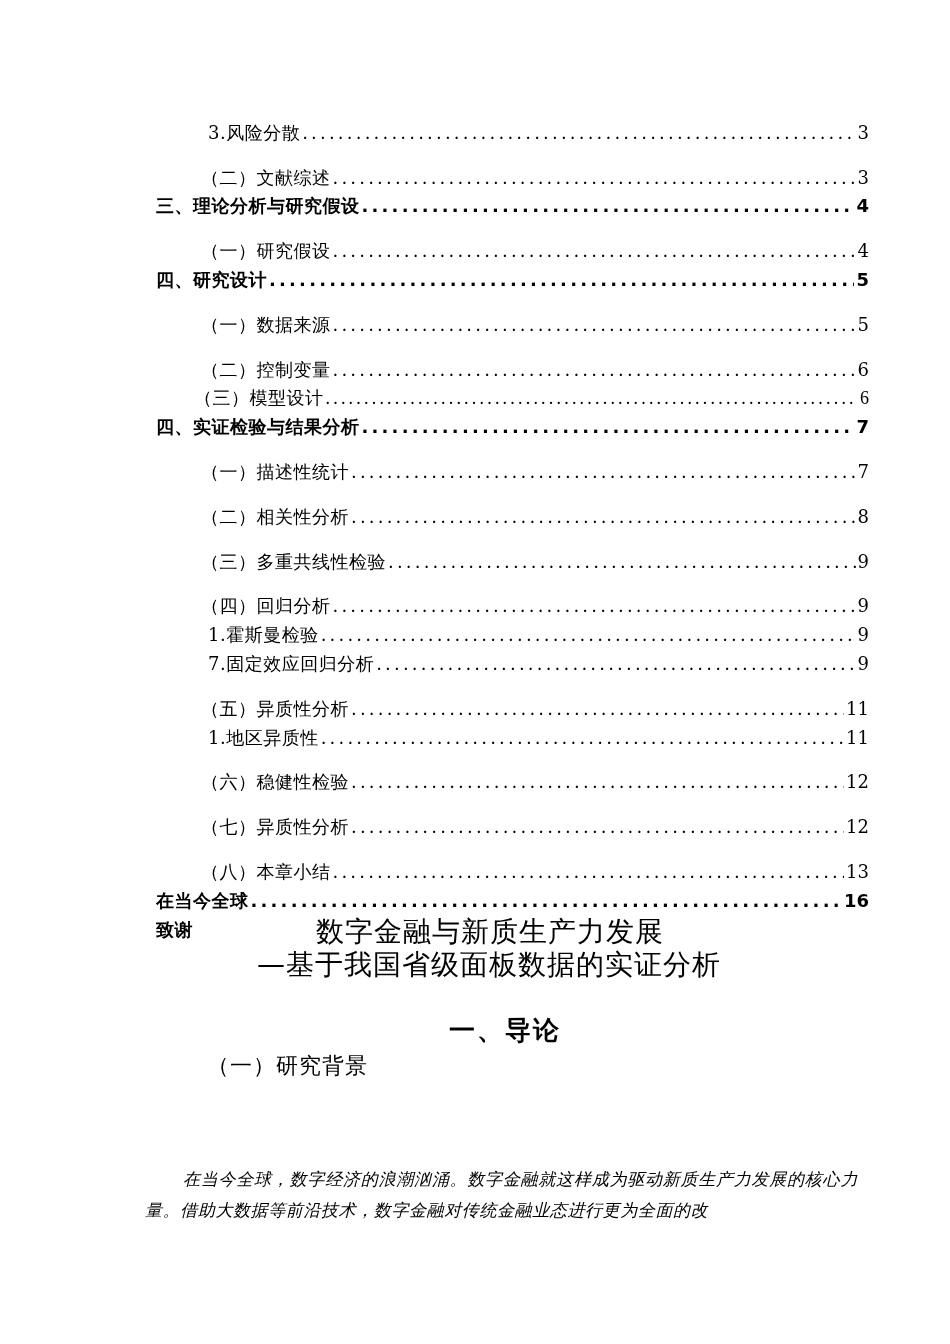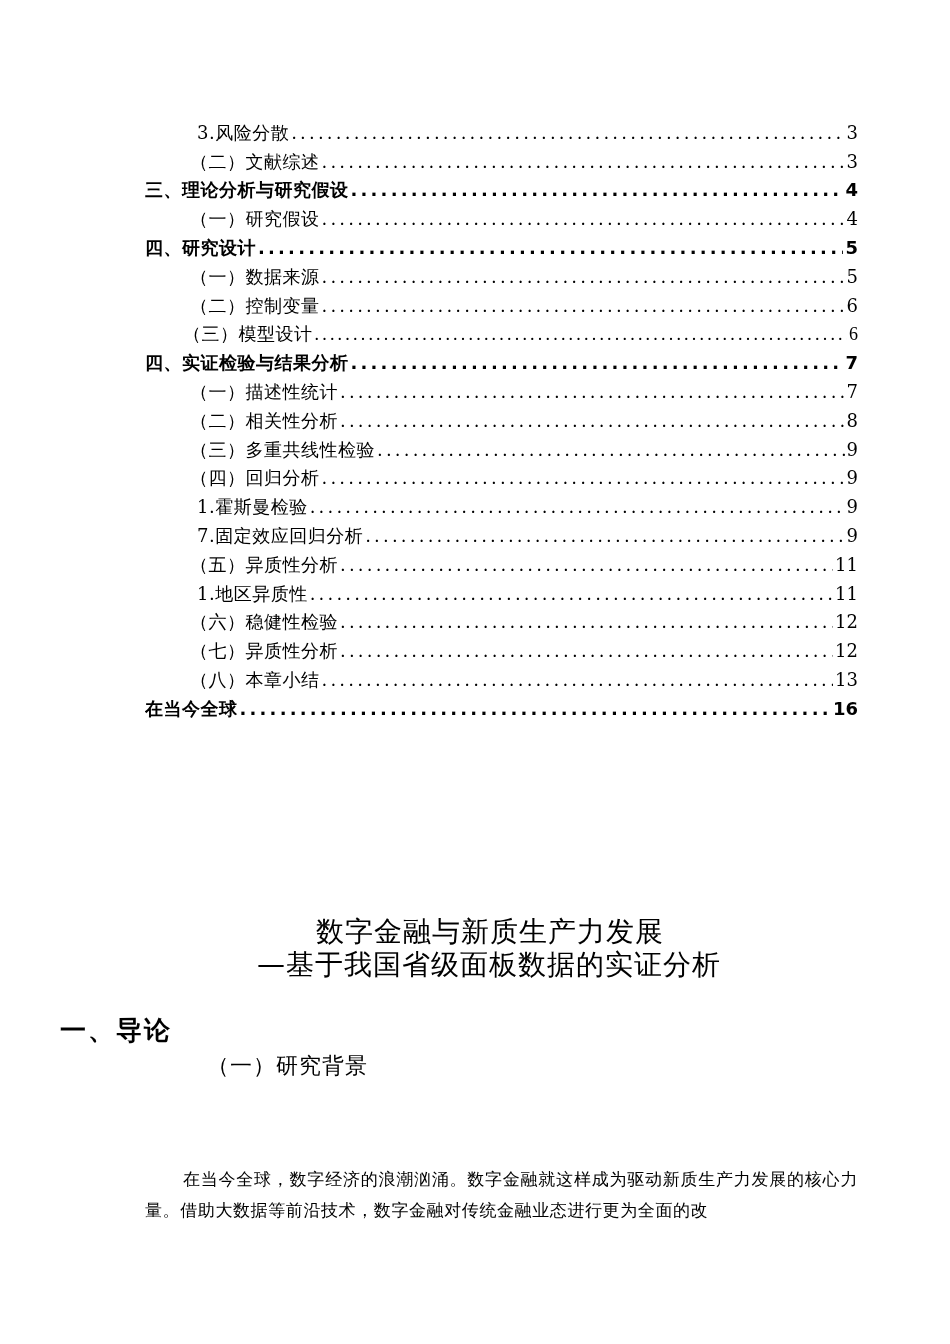--- a/index.html
+++ b/index.html
@@ -16,21 +16,21 @@
       font-family: "DejaVu Serif", "Liberation Serif", serif;
     }
     .page {
       position: absolute;
       left: 0; top: 0;
       width: 950px;
       height: 1344px;
     }
     .toc {
       position: absolute;
-      left: 145px;
+      left: 156px;
       top: 116px;
       width: 713px;
     }
     .toc-row {
       position: relative;
       height: 28.8px;
       display: flex;
       align-items: flex-end;
       white-space: nowrap;
       overflow: hidden;
@@ -59,41 +59,42 @@
       line-height: 24px;
       text-align: right;
     }
     .toc-row.level-1 .label,
     .toc-row.level-1 .page-num,
     .toc-row.level-1 .leader {
       font-family: "DejaVu Sans", "Liberation Sans", sans-serif;
       font-weight: bold;
     }
     .toc-row.level-1 .leader { font-weight: bold; }
-    .toc-row.level-2 { padding-left: 45px; }
+    .toc-row.level-2 { padding-left: 45px; margin-top: 16px; }
     .toc-row.level-2b { padding-left: 38px; font-family: Liberation Serif, serif; }
     .toc-row.level-3 { padding-left: 52px; }
 
     .title {
       position: absolute;
       left: 0;
       width: 950px;
       text-align: center;
       font-family: "DejaVu Sans", "Liberation Sans", sans-serif;
       font-size: 28px;
       line-height: 34px;
       letter-spacing: 1px;
     }
     .title.line1 { top: 915px; left: 15px; }
     .title.line2 { top: 948px; margin-left: 14px; }
     .chapter-heading {
       position: absolute;
       top: 1013px;
       left: 0;
       width: 950px;
+      text-align: center;
       font-family: "DejaVu Sans", "Liberation Sans", sans-serif;
       font-weight: bold;
       font-size: 26px;
       line-height: 34px;
       letter-spacing: 2px;
       padding-left: 60px;
       box-sizing: border-box;
     }
     .section-heading {
       position: absolute;
@@ -107,20 +108,21 @@
     .body-para {
       position: absolute;
       top: 1147px;
       left: 145px;
       width: 713px;
       font-size: 17px;
       line-height: 31px;
       text-indent: 38px;
       text-align: justify;
       letter-spacing: 0.6px;
+      font-style: italic;
     }
   </style>
 </head>
 <body>
 
 <div class="page">
 
   <div class="toc">
     <div class="toc-row level-3">
       <span class="label">3.风险分散</span>
@@ -220,20 +222,23 @@
     <div class="toc-row level-2">
       <span class="label">（八）本章小结</span>
       <span class="leader"></span>
       <span class="page-num">13</span>
     </div>
     <div class="toc-row level-1">
       <span class="label">在当今全球</span>
       <span class="leader"></span>
       <span class="page-num">16</span>
     </div>
+    <div class="toc-row level-1">
+      <span class="label">致谢</span>
+    </div>
   </div>
 
   <div class="title line1">数字金融与新质生产力发展</div>
   <div class="title line2">—基于我国省级面板数据的实证分析</div>
 
   <div class="chapter-heading">一、导论</div>
 
   <div class="section-heading">（一）研究背景</div>
 
   <p class="body-para">在当今全球，数字经济的浪潮汹涌。数字金融就这样成为驱动新质生产力发展的核心力量。借助大数据等前沿技术，数字金融对传统金融业态进行更为全面的改</p>

